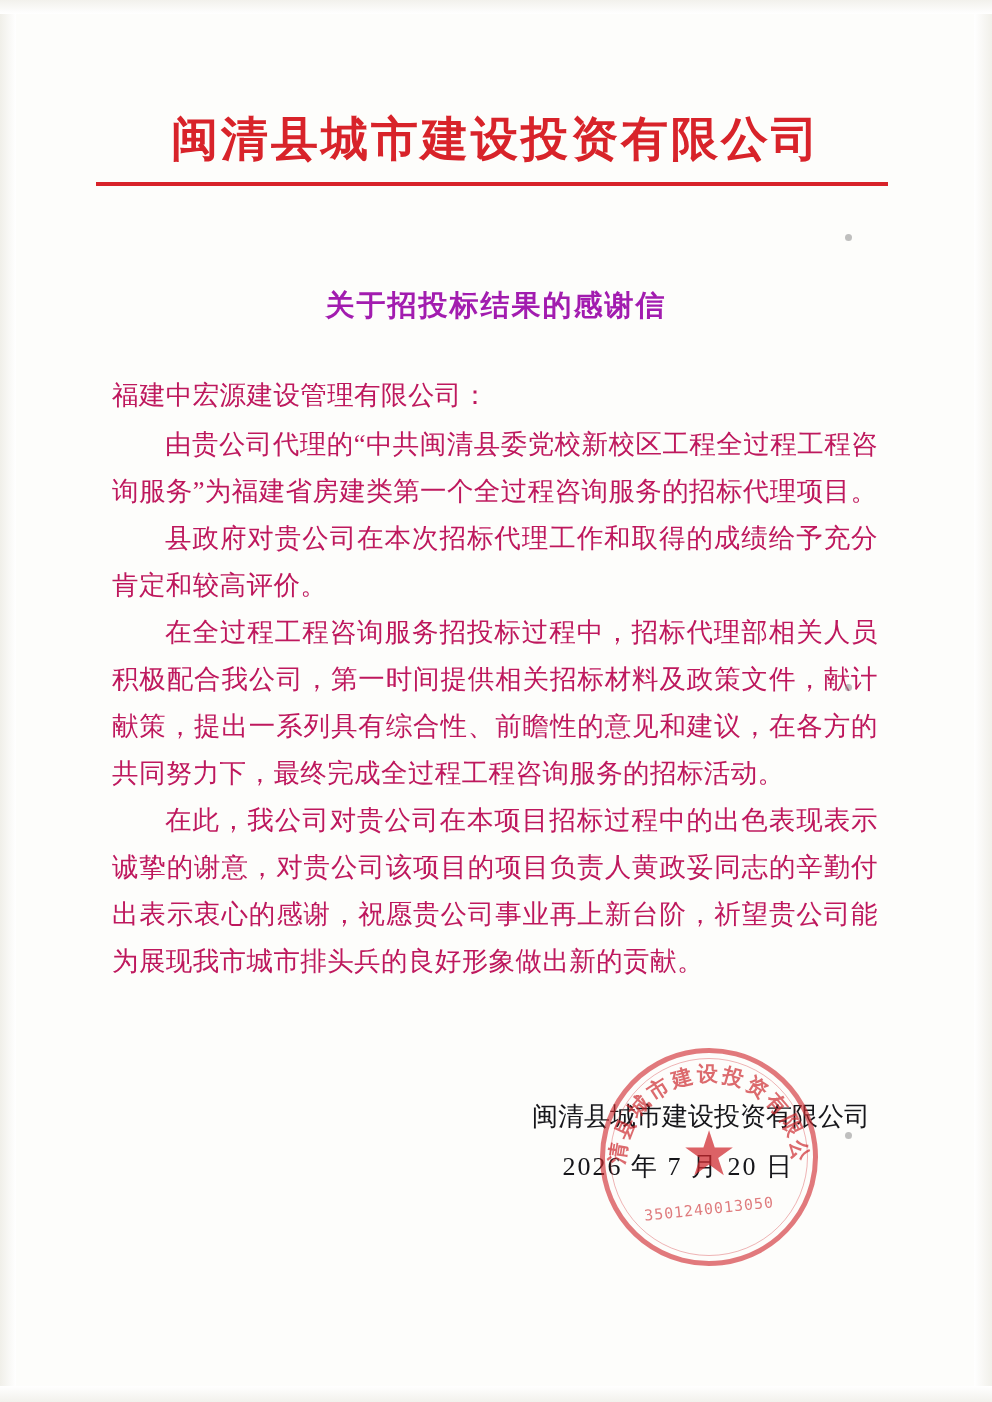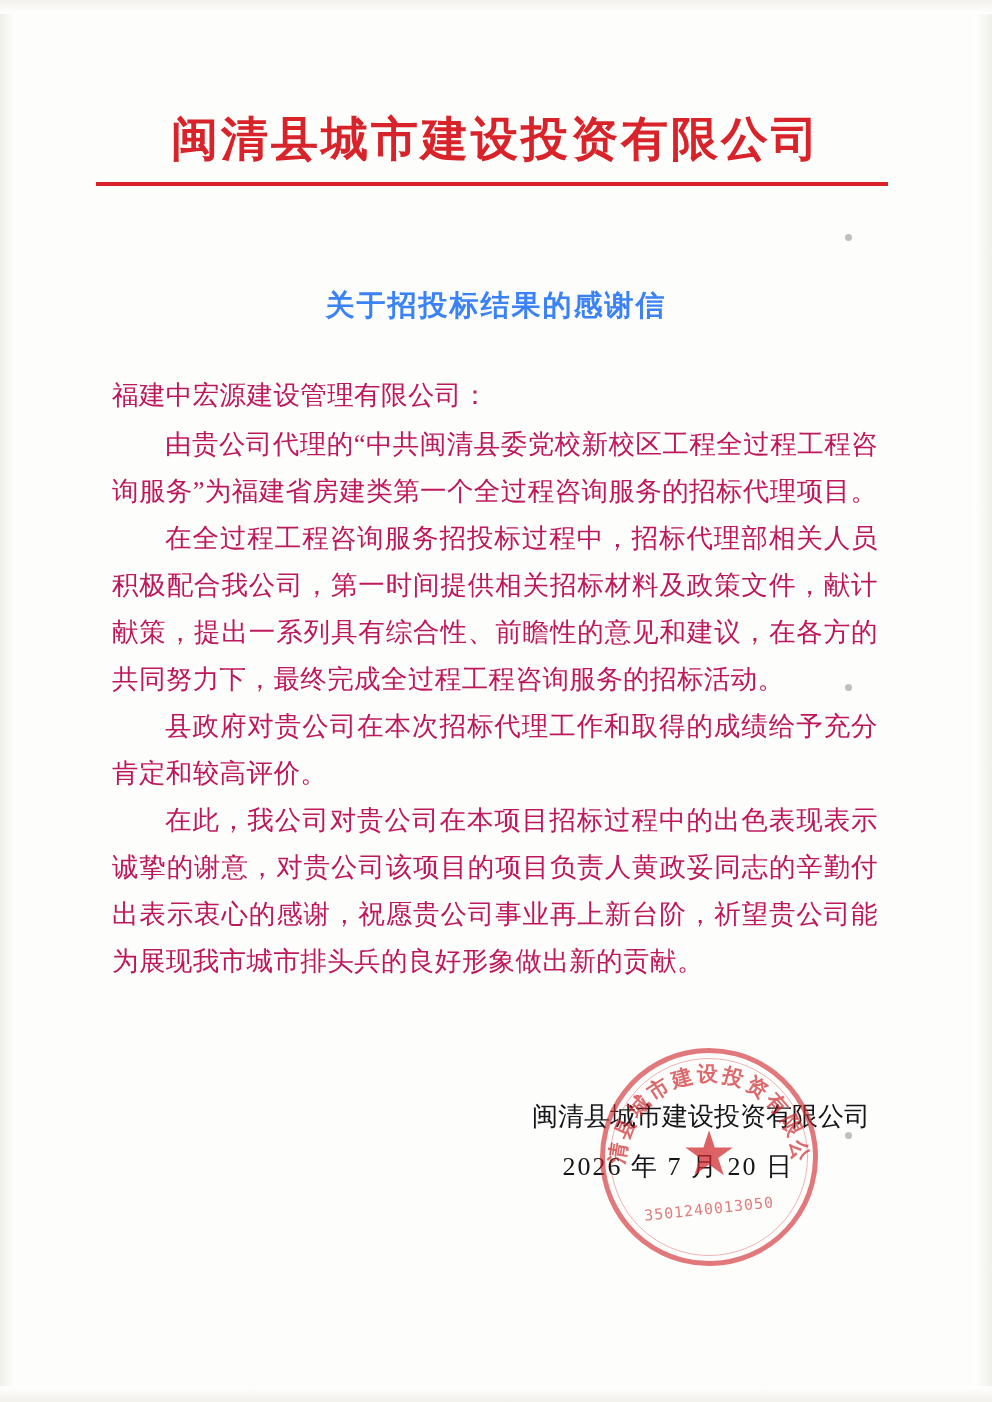--- a/index.html
+++ b/index.html
@@ -83,21 +83,21 @@
   .doc-title {
     position: absolute;
     left: 96px;
     top: 286px;
     width: 800px;
     text-align: center;
     font-family: "Liberation Sans", "DejaVu Sans", sans-serif;
     font-weight: bold;
     font-size: 29px;
     letter-spacing: 2px;
-    color: #3b82f6;
+    color: #a21caf;
   }
 
   
   .body-block {
     position: absolute;
     left: 112px;
     top: 372px;
     width: 766px;
     font-size: 26.5px;
     line-height: 47px;
@@ -220,22 +220,22 @@
     <div class="letterhead">
       <div class="letterhead-title">闽清县城市建设投资有限公司</div>
       <div class="letterhead-rule"></div>
     </div>
 
     <div class="doc-title">关于招投标结果的感谢信</div>
 
     <div class="body-block">
       <p class="salutation">福建中宏源建设管理有限公司：</p>
       <p class="para">由贵公司代理的“中共闽清县委党校新校区工程全过程工程咨询服务”为福建省房建类第一个全过程咨询服务的招标代理项目。</p>
+      <p class="para">县政府对贵公司在本次招标代理工作和取得的成绩给予充分肯定和较高评价。</p>
       <p class="para">在全过程工程咨询服务招投标过程中，招标代理部相关人员积极配合我公司，第一时间提供相关招标材料及政策文件，献计献策，提出一系列具有综合性、前瞻性的意见和建议，在各方的共同努力下，最终完成全过程工程咨询服务的招标活动。</p>
-      <p class="para">县政府对贵公司在本次招标代理工作和取得的成绩给予充分肯定和较高评价。</p>
       <p class="para">在此，我公司对贵公司在本项目招标过程中的出色表现表示诚挚的谢意，对贵公司该项目的项目负责人黄政妥同志的辛勤付出表示衷心的感谢，祝愿贵公司事业再上新台阶，祈望贵公司能为展现我市城市排头兵的良好形象做出新的贡献。</p>
     </div>
 
     <div class="signature">
       <div class="sig-name">闽清县城市建设投资有限公司</div>
       <div class="sig-date">2026 年 7 月 20 日</div>
     </div>
 
     <div class="seal">
       <div class="seal-ring"></div>

